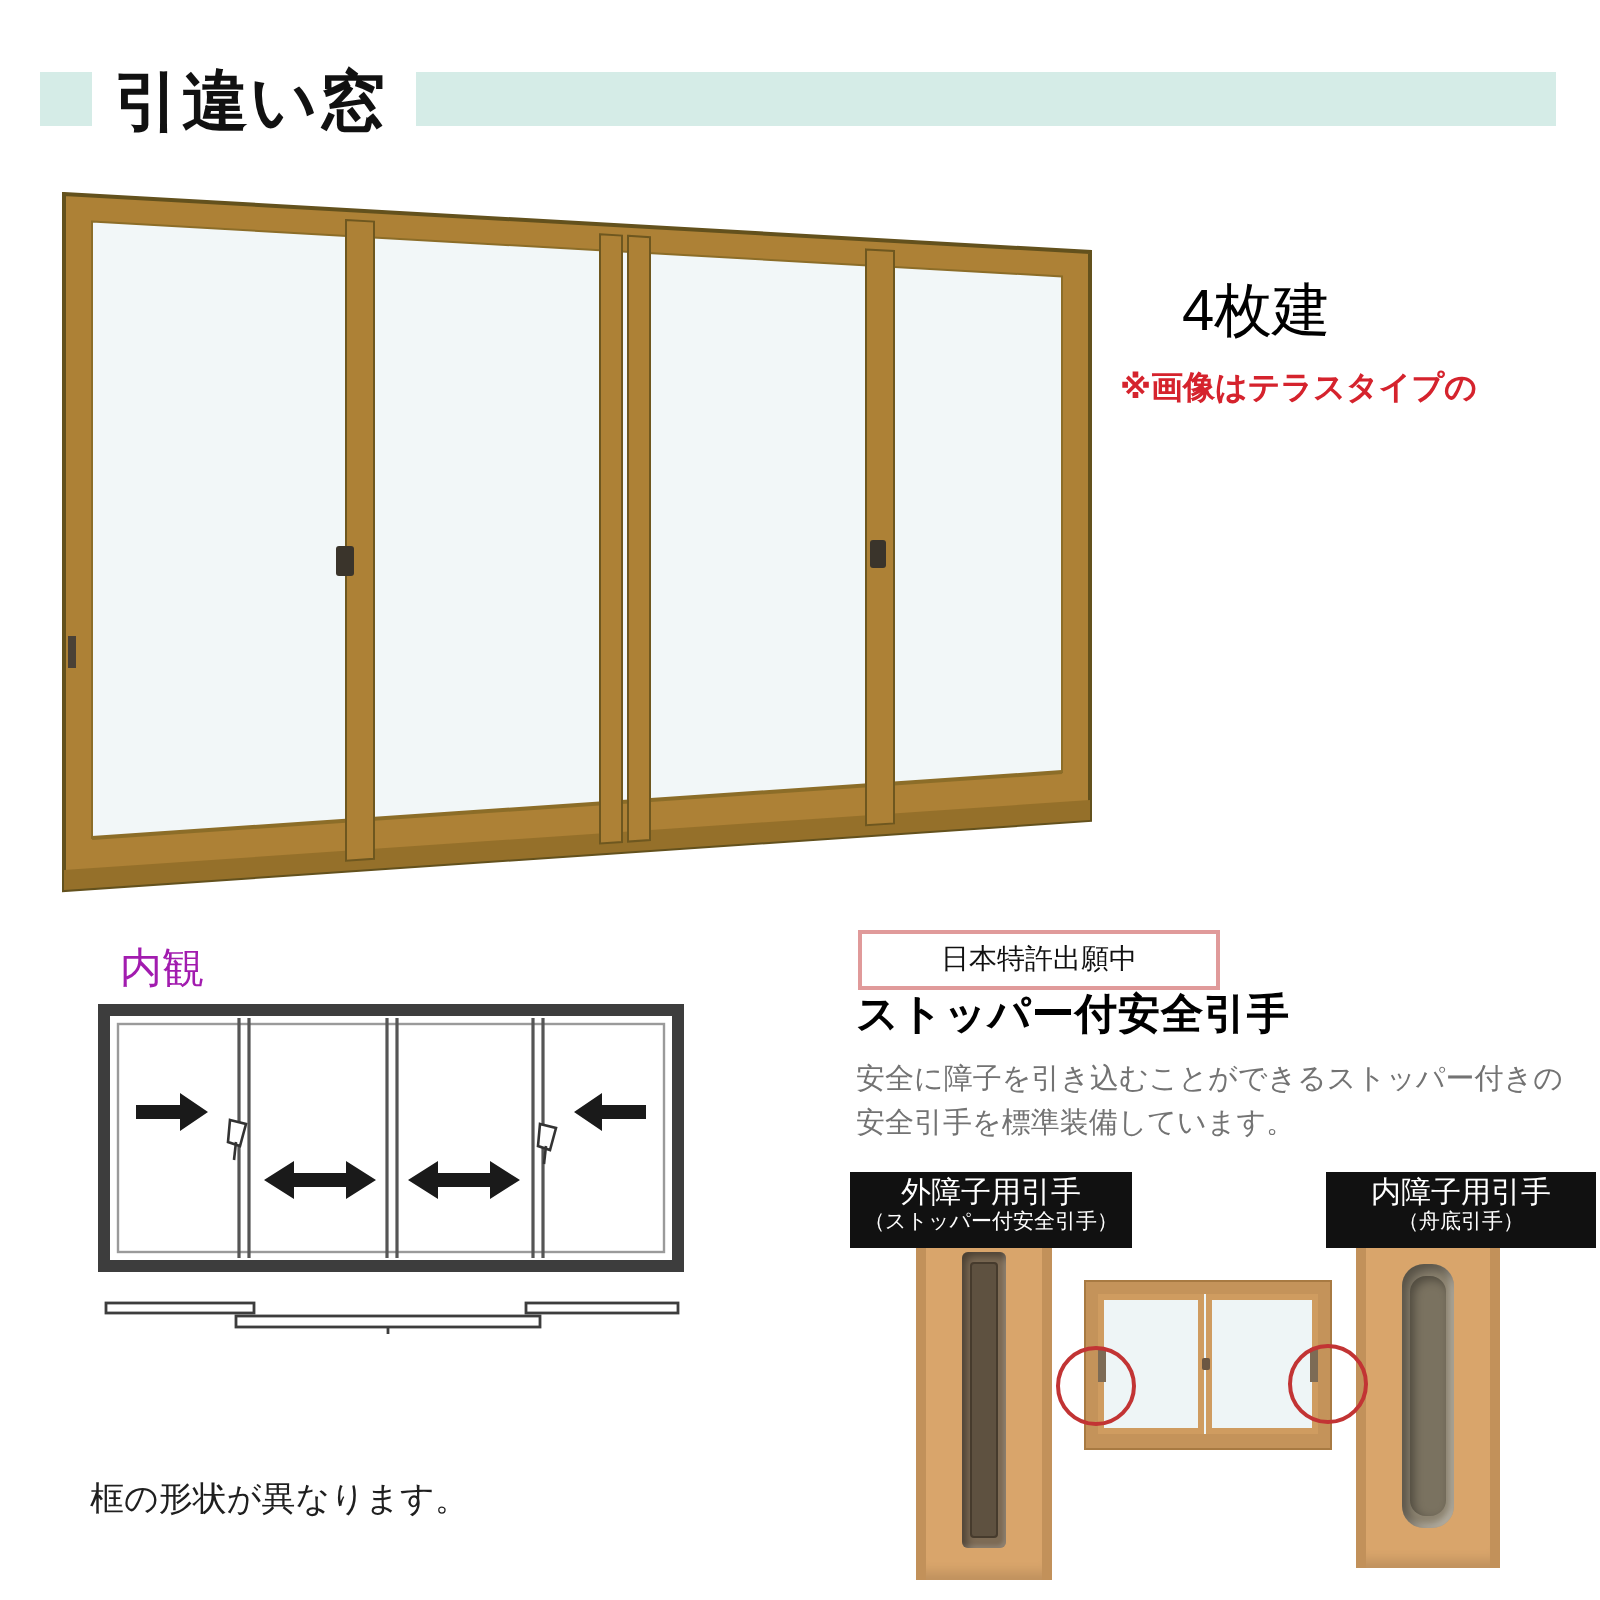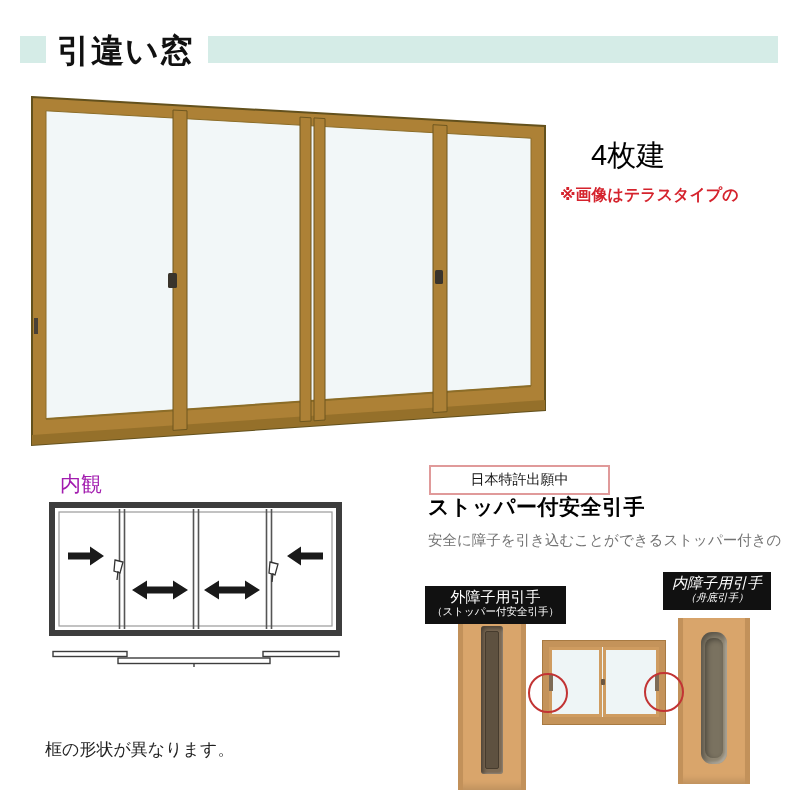--- a/index.html
+++ b/index.html
@@ -26,21 +26,21 @@
   
   .patent-box{left:429px;top:465px;width:177px;height:26px;border:2px solid #e09a9a;
     display:flex;align-items:center;justify-content:center;font-size:14px;color:#111;}
   .feature-heading{left:428px;top:493px;font-size:21px;font-weight:bold;color:#000;letter-spacing:0.5px;}
   .feature-desc{left:428px;top:530px;font-size:14.5px;color:#737373;line-height:21.5px;white-space:nowrap;}
 
   .handle-label{background:#111;color:#fff;text-align:center;padding-top:2px;z-index:5;}
   .handle-label .l1{font-size:15px;line-height:17px;}
   .handle-label .l2{font-size:10.5px;line-height:13px;}
   .label-outer{left:425px;top:586px;width:141px;height:36px;}
-  .label-inner{left:663px;top:572px;width:108px;height:36px;font-style:italic;}
+  .label-inner{left:663px;top:586px;width:135px;height:36px;}
 
   
   .photo{overflow:hidden;}
   .photo-outer{left:458px;top:601px;width:68px;height:189px;}
   .photo-inner{left:678px;top:618px;width:72px;height:166px;}
   .wood{
     width:100%;height:100%;
     background:
       repeating-linear-gradient(90deg, rgba(140,90,40,0.10) 0 2px, rgba(0,0,0,0) 2px 9px),
       linear-gradient(90deg,#c headings 0%);
@@ -150,20 +150,21 @@
     <rect x="88" y="190" width="152" height="5.5"></rect>
     <rect x="233" y="183.5" width="76" height="5"></rect>
     <line x1="164" y1="195.5" x2="164" y2="199"></line>
   </g>
 </svg>
 
 <div class="abs patent-box">日本特許出願中</div>
 <div class="abs feature-heading">ストッパー付安全引手</div>
 <div class="abs feature-desc">
   <div>安全に障子を引き込むことができるストッパー付きの</div>
+  <div>安全引手を標準装備しています。</div>
 </div>
 
 <div class="abs handle-label label-outer">
   <div class="l1">外障子用引手</div>
   <div class="l2">（ストッパー付安全引手）</div>
 </div>
 <div class="abs handle-label label-inner">
   <div class="l1">内障子用引手</div>
   <div class="l2">（舟底引手）</div>
 </div>

